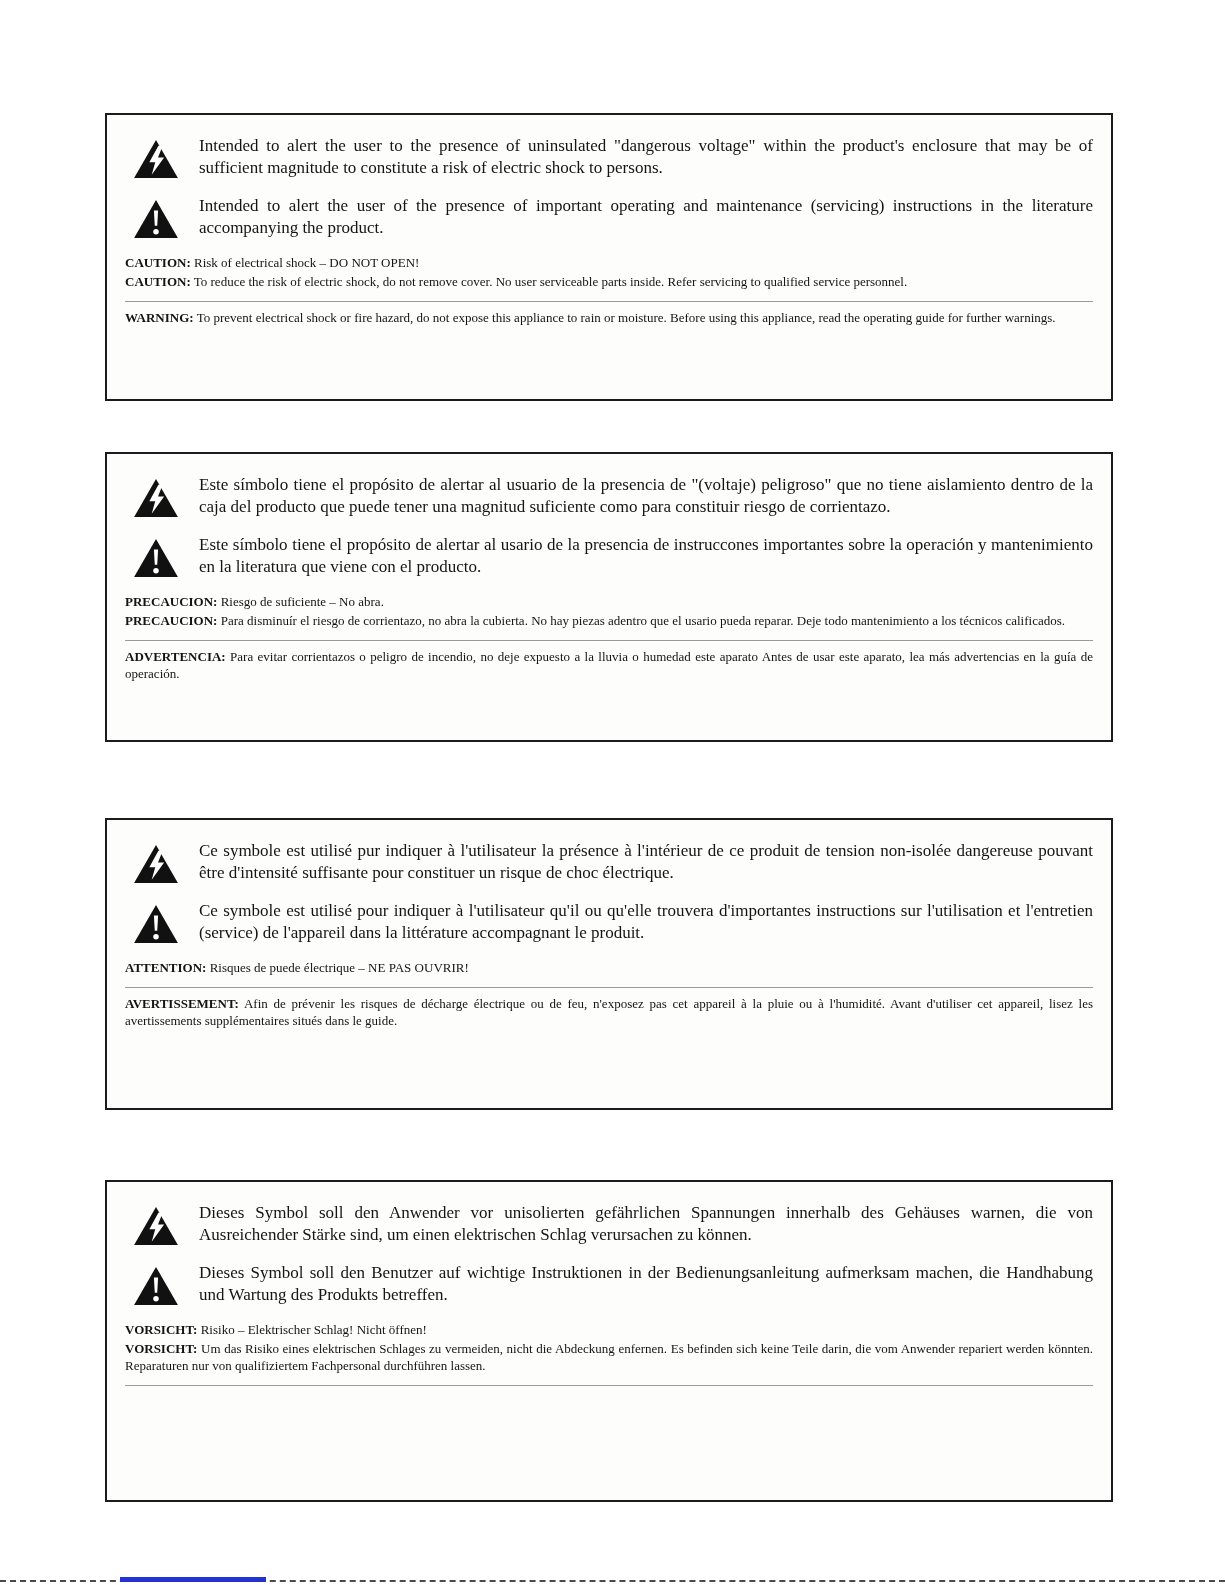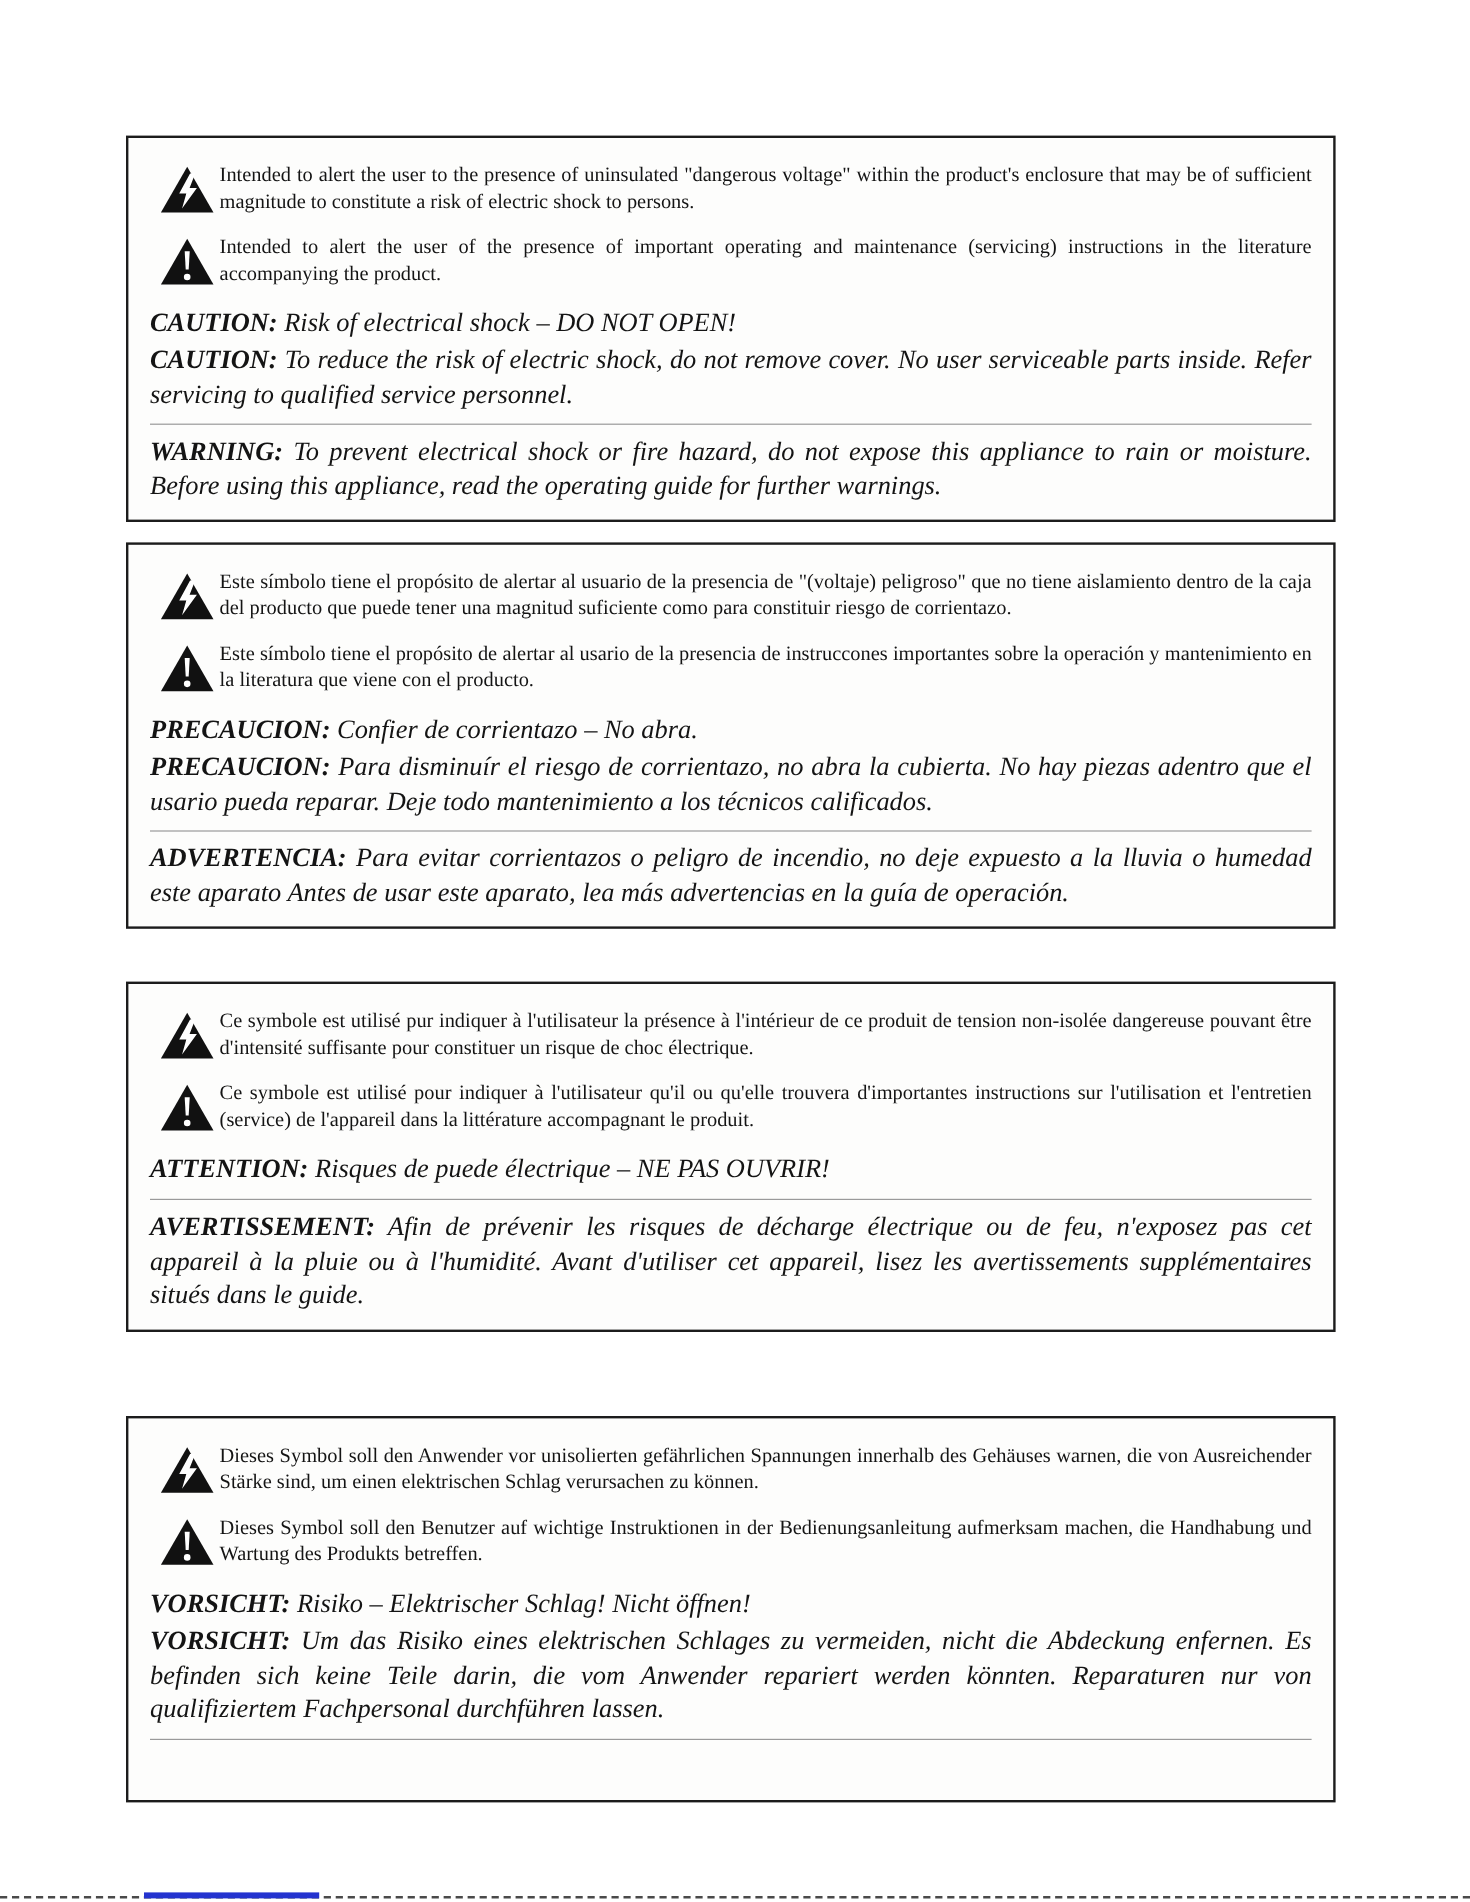--- a/index.html
+++ b/index.html
@@ -23,37 +23,36 @@
     background: #fdfdfc;
     padding: 14px 18px 12px 18px;
   }
   .box-en { top: 113px;  min-height: 288px; }
   .box-es { top: 452px;  min-height: 290px; }
   .box-fr { top: 818px;  min-height: 292px; }
   .box-de { top: 1180px; min-height: 322px; }
 
   .sym-row {
     display: flex;
-    align-items: center;
-    gap: 4px;
+    align-items: flex-end;
+    gap: 20px;
     margin: 6px 0 16px 8px;
   }
   .sym-row .icon { flex: 0 0 46px; padding-top: 1px; line-height: 0; }
   .sym-row p {
     margin: 0;
     font-size: 17px;
     line-height: 1.3;
     text-align: justify;
   }
   .plain {
     margin: 2px 0;
-    font-size: 22px;
+    font-size: 13px;
     line-height: 1.3;
     text-align: justify;
-    font-style: italic;
   }
   .plain b.lbl { font-weight: bold; }
   hr.inner-rule {
     border: none;
     border-top: 1px solid #9a9a9a;
     margin: 10px 0 8px 0;
   }
 
   .page-bottom-dashes {
     position: absolute;
@@ -116,21 +115,21 @@
     <div class="sym-row">
       <span class="icon">
         <svg viewBox="0 0 48 42" width="46" height="40" aria-hidden="true">
           <path d="M24 1 L47 41 H1 Z" fill="#111"></path>
           <path d="M21.8 12 h4.4 l-0.9 16 h-2.6 Z" fill="#fff"></path>
           <circle cx="24" cy="34.5" r="2.9" fill="#fff"></circle>
         </svg>
       </span>
       <p>Este símbolo tiene el propósito de alertar al usario de la presencia de instruccones importantes sobre la operación y mantenimiento en la literatura que viene con el producto.</p>
     </div>
-    <p class="plain"><b class="lbl">PRECAUCION:</b> <span>Confier de corrientazo – No abra.</span></p>
+    <p class="plain"><b class="lbl">PRECAUCION:</b> <span>Riesgo de suficiente – No abra.</span></p>
     <p class="plain"><b class="lbl">PRECAUCION:</b> <span>Para disminuír el riesgo de corrientazo, no abra la cubierta. No hay piezas adentro que el usario pueda reparar. Deje todo mantenimiento a los técnicos calificados.</span></p>
     <hr class="inner-rule">
     <p class="plain"><b class="lbl">ADVERTENCIA:</b> <span>Para evitar corrientazos o peligro de incendio, no deje expuesto a la lluvia o humedad este aparato Antes de usar este aparato, lea más advertencias en la guía de operación.</span></p>
   </section>
 
   <section class="warning-box box-fr">
     <div class="sym-row">
       <span class="icon">
         <svg viewBox="0 0 48 42" width="46" height="40" aria-hidden="true">
           <path d="M24 1 L47 41 H1 Z" fill="#111"></path>

